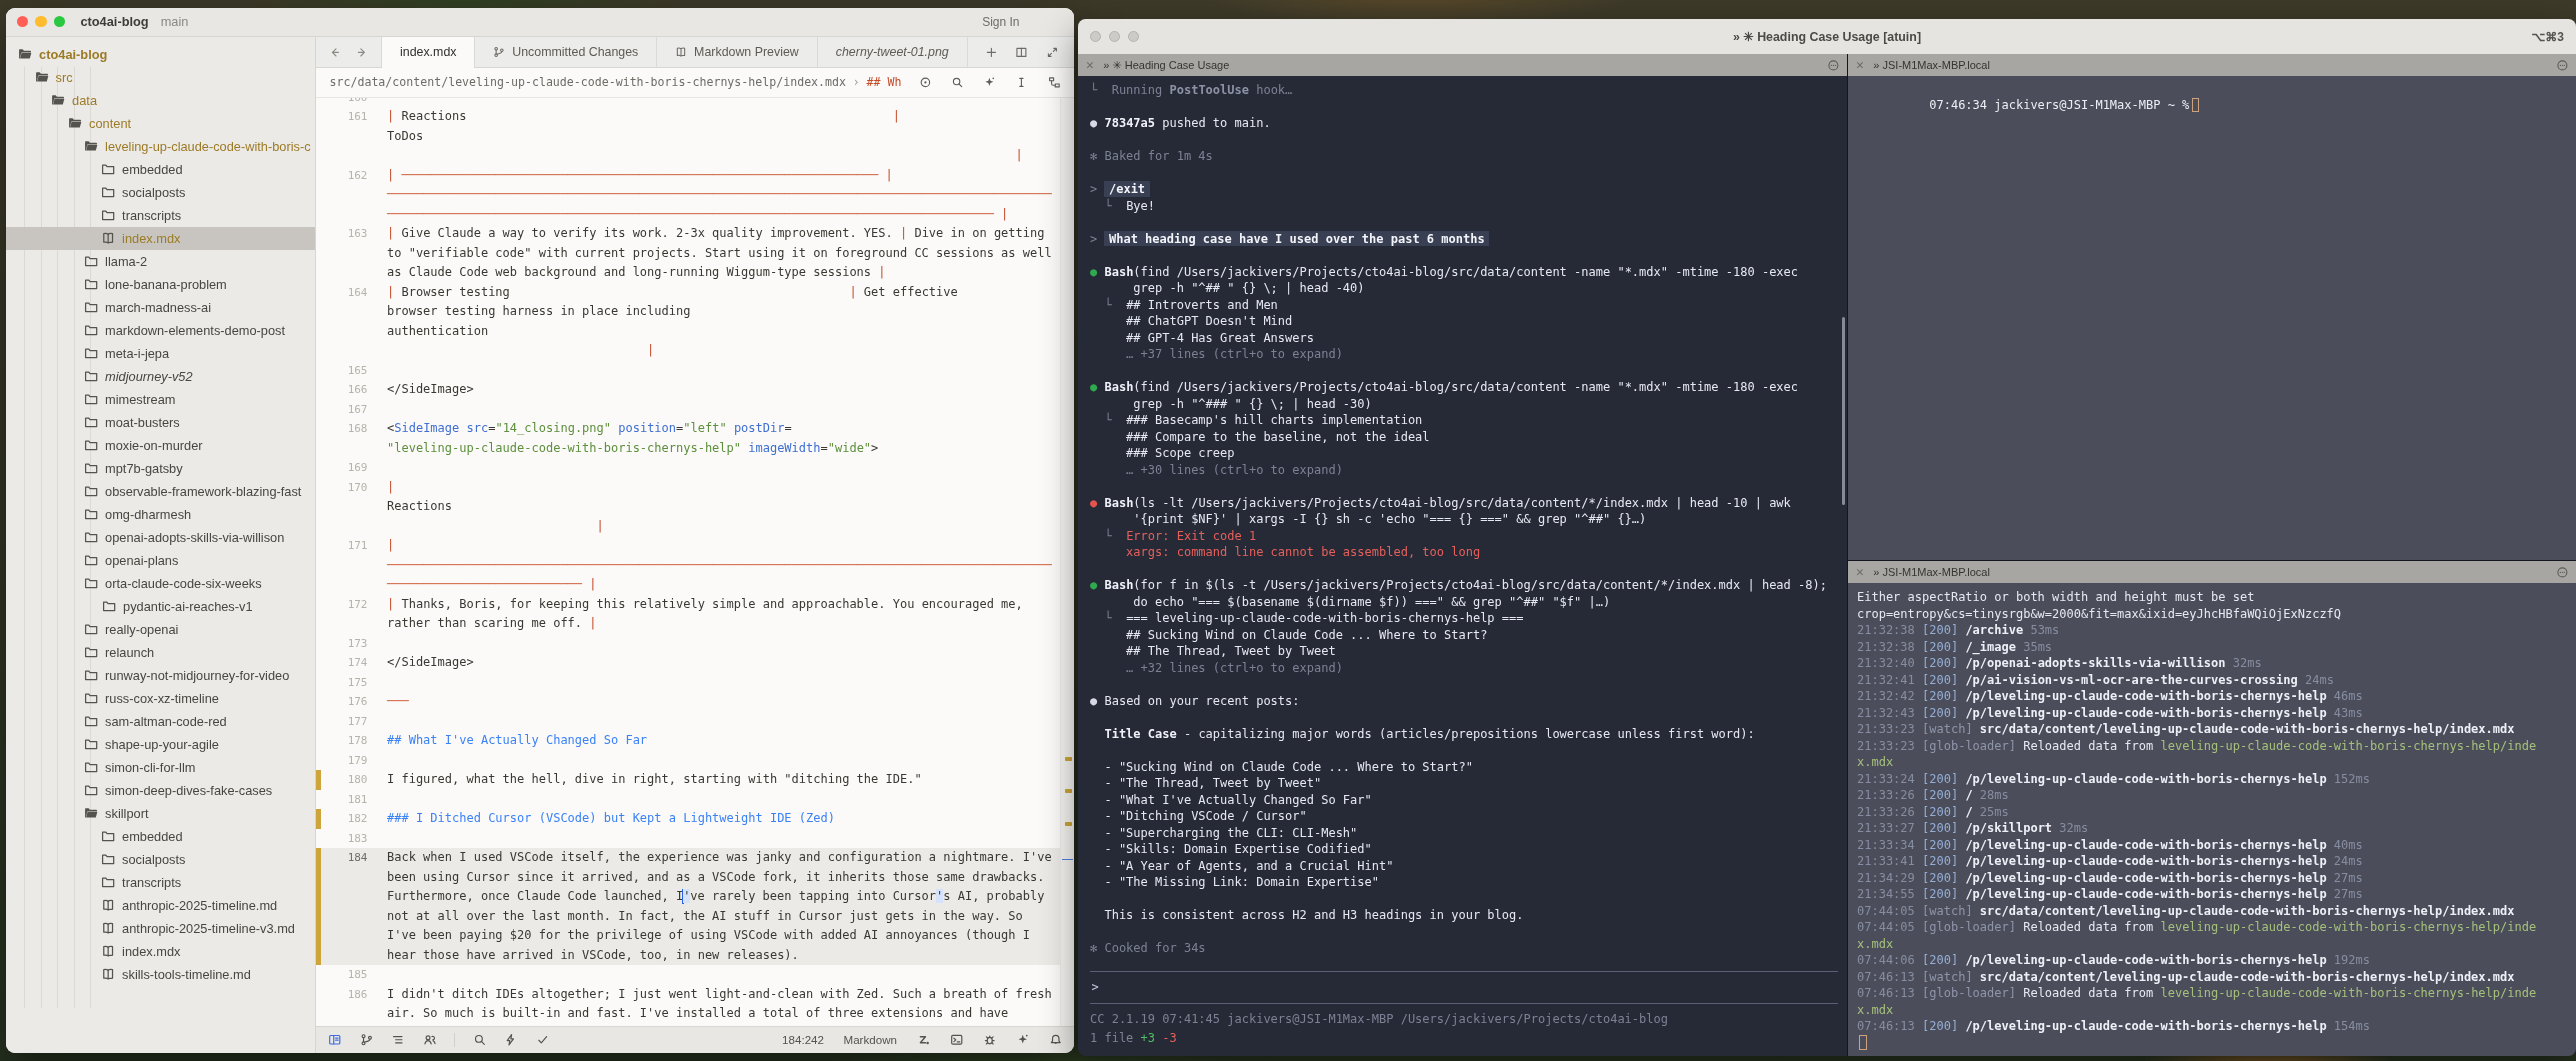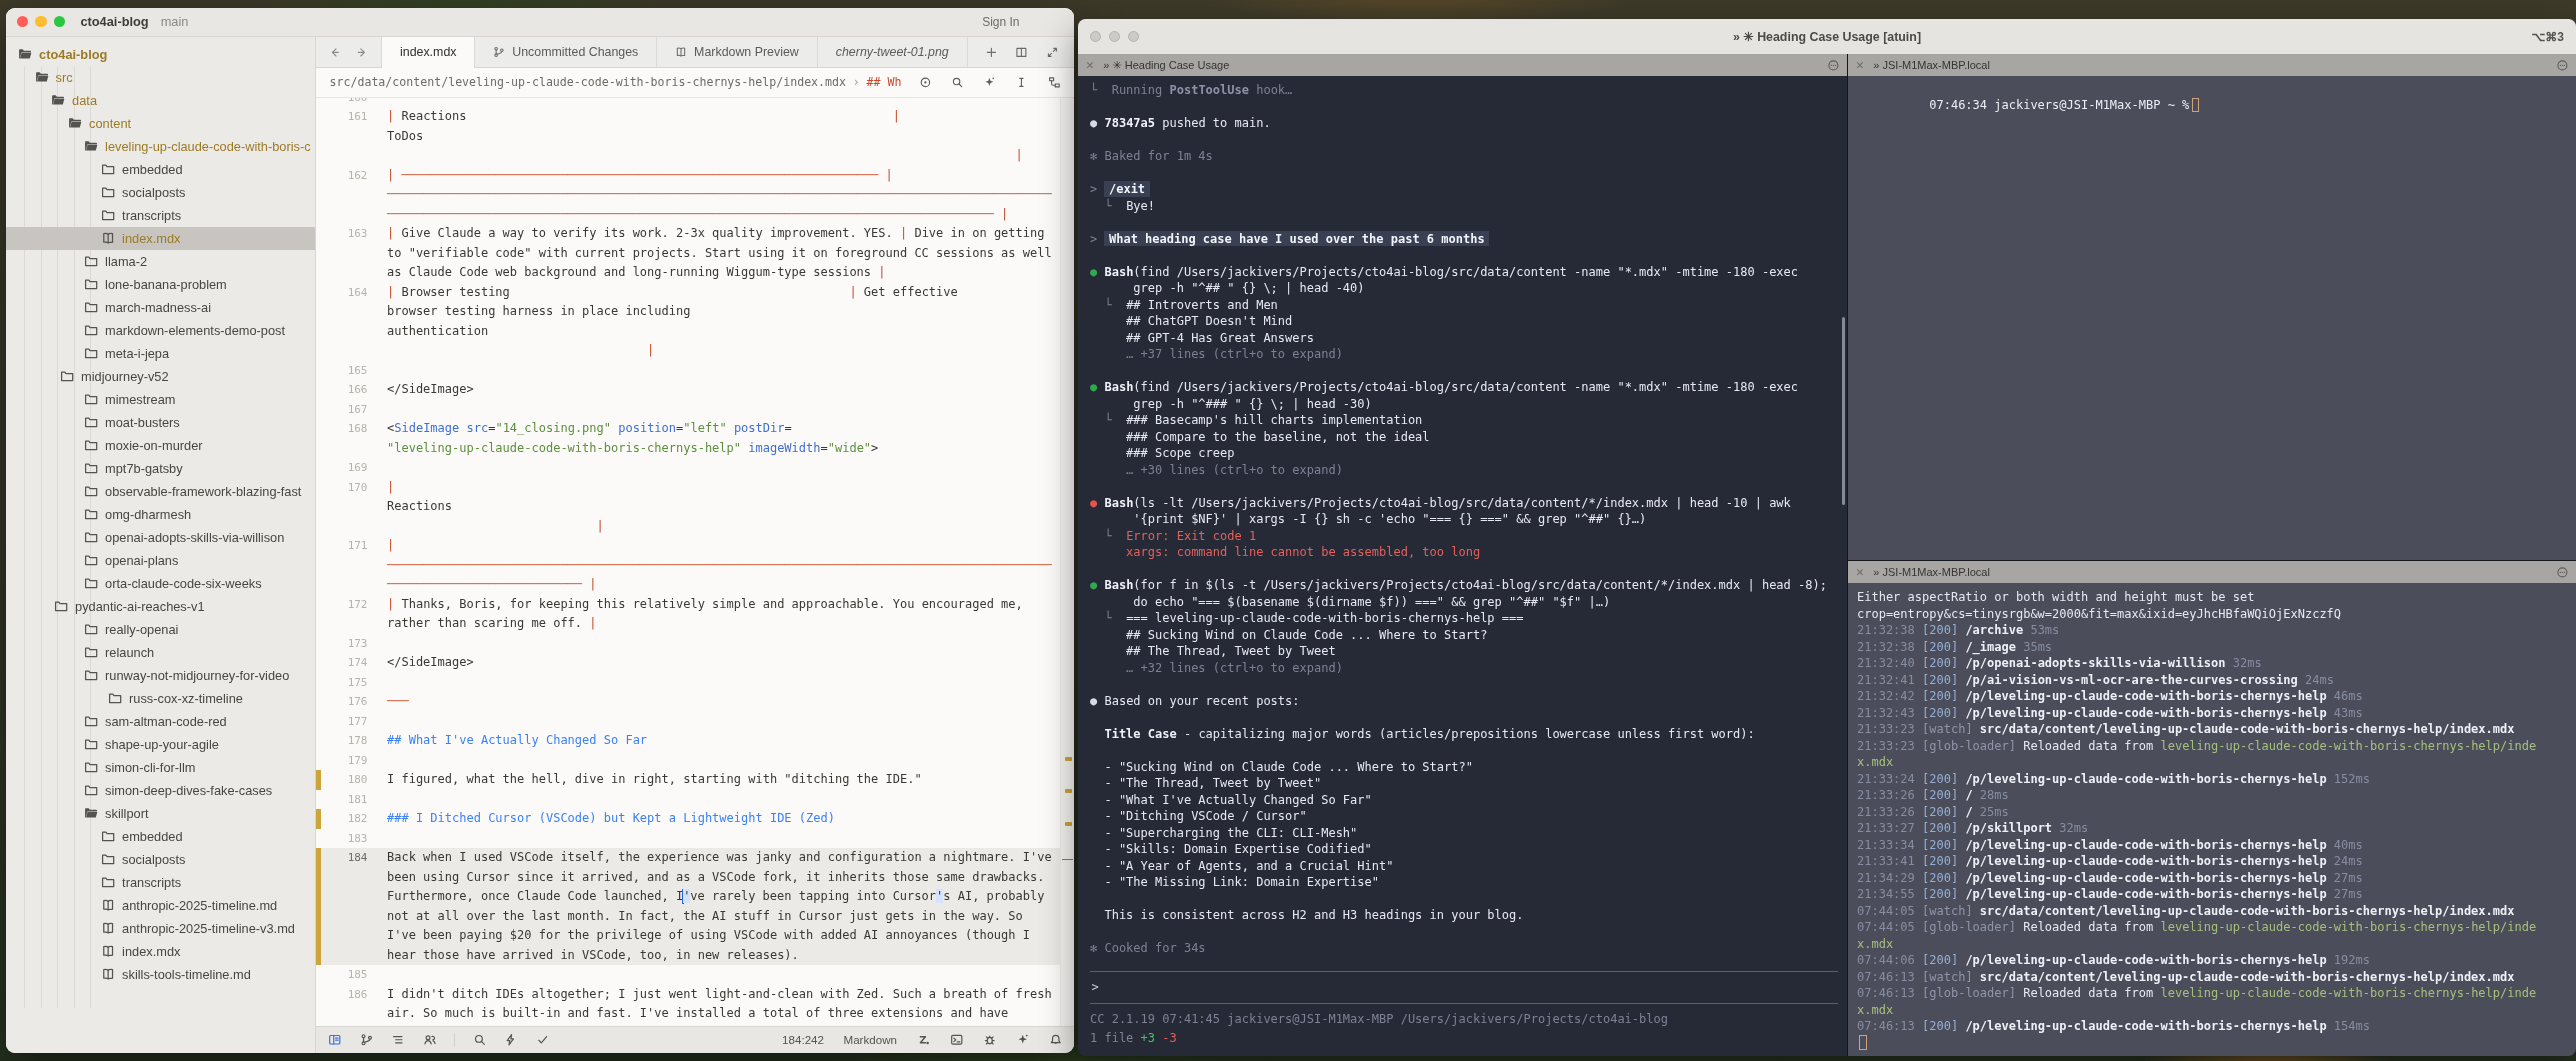--- a/index.html
+++ b/index.html
@@ -263,21 +263,21 @@
             <span class="tlabel">markdown-elements-demo-post</span>
           </div>
           <div class="titem" style="padding-left: 78px;">
             <span class="ic" style="width: 14.3px; height: 14.3px;">
               <svg viewBox="0 0 16 16" fill="none" stroke="currentColor" stroke-width="1.4" stroke-linecap="round" stroke-linejoin="round">
                 <path d="M1.8 3.6h3.6l1.4 1.5h7.4v7.8H1.8z"></path>
               </svg>
             </span>
             <span class="tlabel">meta-i-jepa</span>
           </div>
-          <div class="titem" style="padding-left: 54px;">
+          <div class="titem" style="padding-left: 78px; font-style: italic;">
             <span class="ic" style="width: 14.3px; height: 14.3px;">
               <svg viewBox="0 0 16 16" fill="none" stroke="currentColor" stroke-width="1.4" stroke-linecap="round" stroke-linejoin="round">
                 <path d="M1.8 3.6h3.6l1.4 1.5h7.4v7.8H1.8z"></path>
               </svg>
             </span>
             <span class="tlabel">midjourney-v52</span>
           </div>
           <div class="titem" style="padding-left: 78px;">
             <span class="ic" style="width: 14.3px; height: 14.3px;">
               <svg viewBox="0 0 16 16" fill="none" stroke="currentColor" stroke-width="1.4" stroke-linecap="round" stroke-linejoin="round">
@@ -343,21 +343,21 @@
             <span class="tlabel">openai-plans</span>
           </div>
           <div class="titem" style="padding-left: 78px;">
             <span class="ic" style="width: 14.3px; height: 14.3px;">
               <svg viewBox="0 0 16 16" fill="none" stroke="currentColor" stroke-width="1.4" stroke-linecap="round" stroke-linejoin="round">
                 <path d="M1.8 3.6h3.6l1.4 1.5h7.4v7.8H1.8z"></path>
               </svg>
             </span>
             <span class="tlabel">orta-claude-code-six-weeks</span>
           </div>
-          <div class="titem" style="padding-left: 48px;">
+          <div class="titem" style="padding-left: 96px;">
             <span class="ic" style="width: 14.3px; height: 14.3px;">
               <svg viewBox="0 0 16 16" fill="none" stroke="currentColor" stroke-width="1.4" stroke-linecap="round" stroke-linejoin="round">
                 <path d="M1.8 3.6h3.6l1.4 1.5h7.4v7.8H1.8z"></path>
               </svg>
             </span>
             <span class="tlabel">pydantic-ai-reaches-v1</span>
           </div>
           <div class="titem" style="padding-left: 78px;">
             <span class="ic" style="width: 14.3px; height: 14.3px;">
               <svg viewBox="0 0 16 16" fill="none" stroke="currentColor" stroke-width="1.4" stroke-linecap="round" stroke-linejoin="round">
@@ -375,21 +375,21 @@
             <span class="tlabel">relaunch</span>
           </div>
           <div class="titem" style="padding-left: 78px;">
             <span class="ic" style="width: 14.3px; height: 14.3px;">
               <svg viewBox="0 0 16 16" fill="none" stroke="currentColor" stroke-width="1.4" stroke-linecap="round" stroke-linejoin="round">
                 <path d="M1.8 3.6h3.6l1.4 1.5h7.4v7.8H1.8z"></path>
               </svg>
             </span>
             <span class="tlabel">runway-not-midjourney-for-video</span>
           </div>
-          <div class="titem" style="padding-left: 78px; margin-left: 24px;">
+          <div class="titem" style="padding-left: 78px;">
             <span class="ic" style="width: 14.3px; height: 14.3px;">
               <svg viewBox="0 0 16 16" fill="none" stroke="currentColor" stroke-width="1.4" stroke-linecap="round" stroke-linejoin="round">
                 <path d="M1.8 3.6h3.6l1.4 1.5h7.4v7.8H1.8z"></path>
               </svg>
             </span>
             <span class="tlabel">russ-cox-xz-timeline</span>
           </div>
           <div class="titem" style="padding-left: 78px;">
             <span class="ic" style="width: 14.3px; height: 14.3px;">
               <svg viewBox="0 0 16 16" fill="none" stroke="currentColor" stroke-width="1.4" stroke-linecap="round" stroke-linejoin="round">

